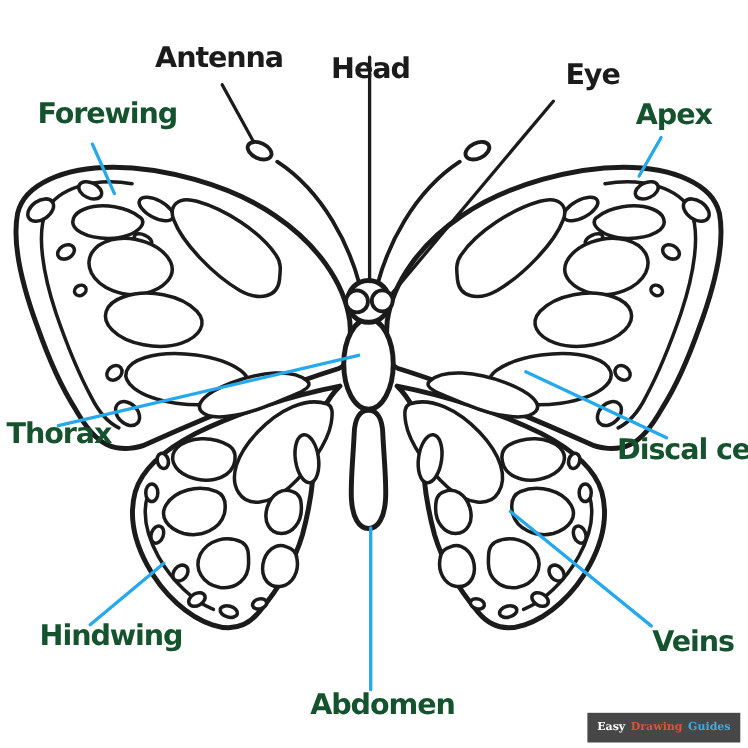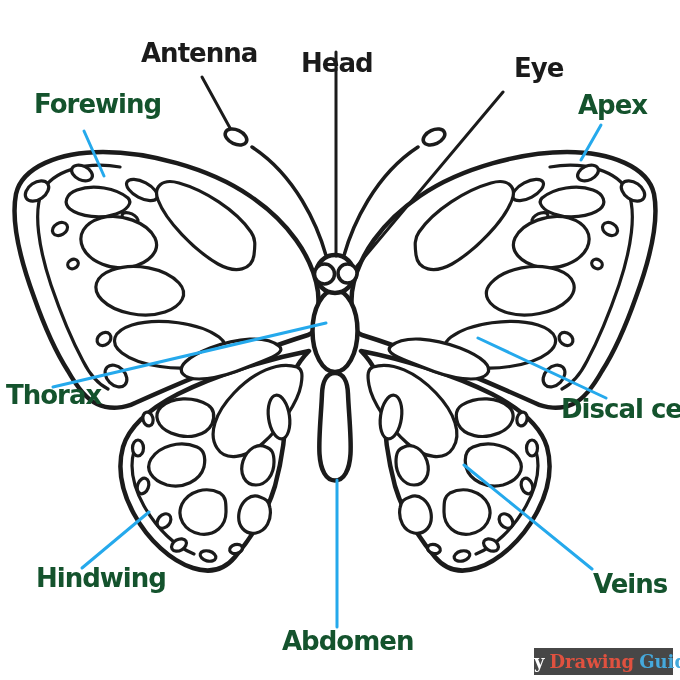--- a/index.html
+++ b/index.html
@@ -24,21 +24,21 @@
   .lbl.blue{color:#14532d;}
   .watermark{
     position:absolute;
     left:534px;top:648px;
     width:139px;height:27px;
     background:#474747;
     display:flex;align-items:center;justify-content:center;
     gap:5px;
     font-family:"DejaVu Serif", serif;
     font-weight:bold;
-    font-size:18px;
+    font-size:10px;
     letter-spacing:0px;
   }
   .wm-easy{color:#FFFFFF;}
   .wm-drawing{color:#E0513F;text-align:center;}
   .wm-guides{color:#45A9DC;}
 </style>
 </head>
 <body>
 
 <div class="stage">

